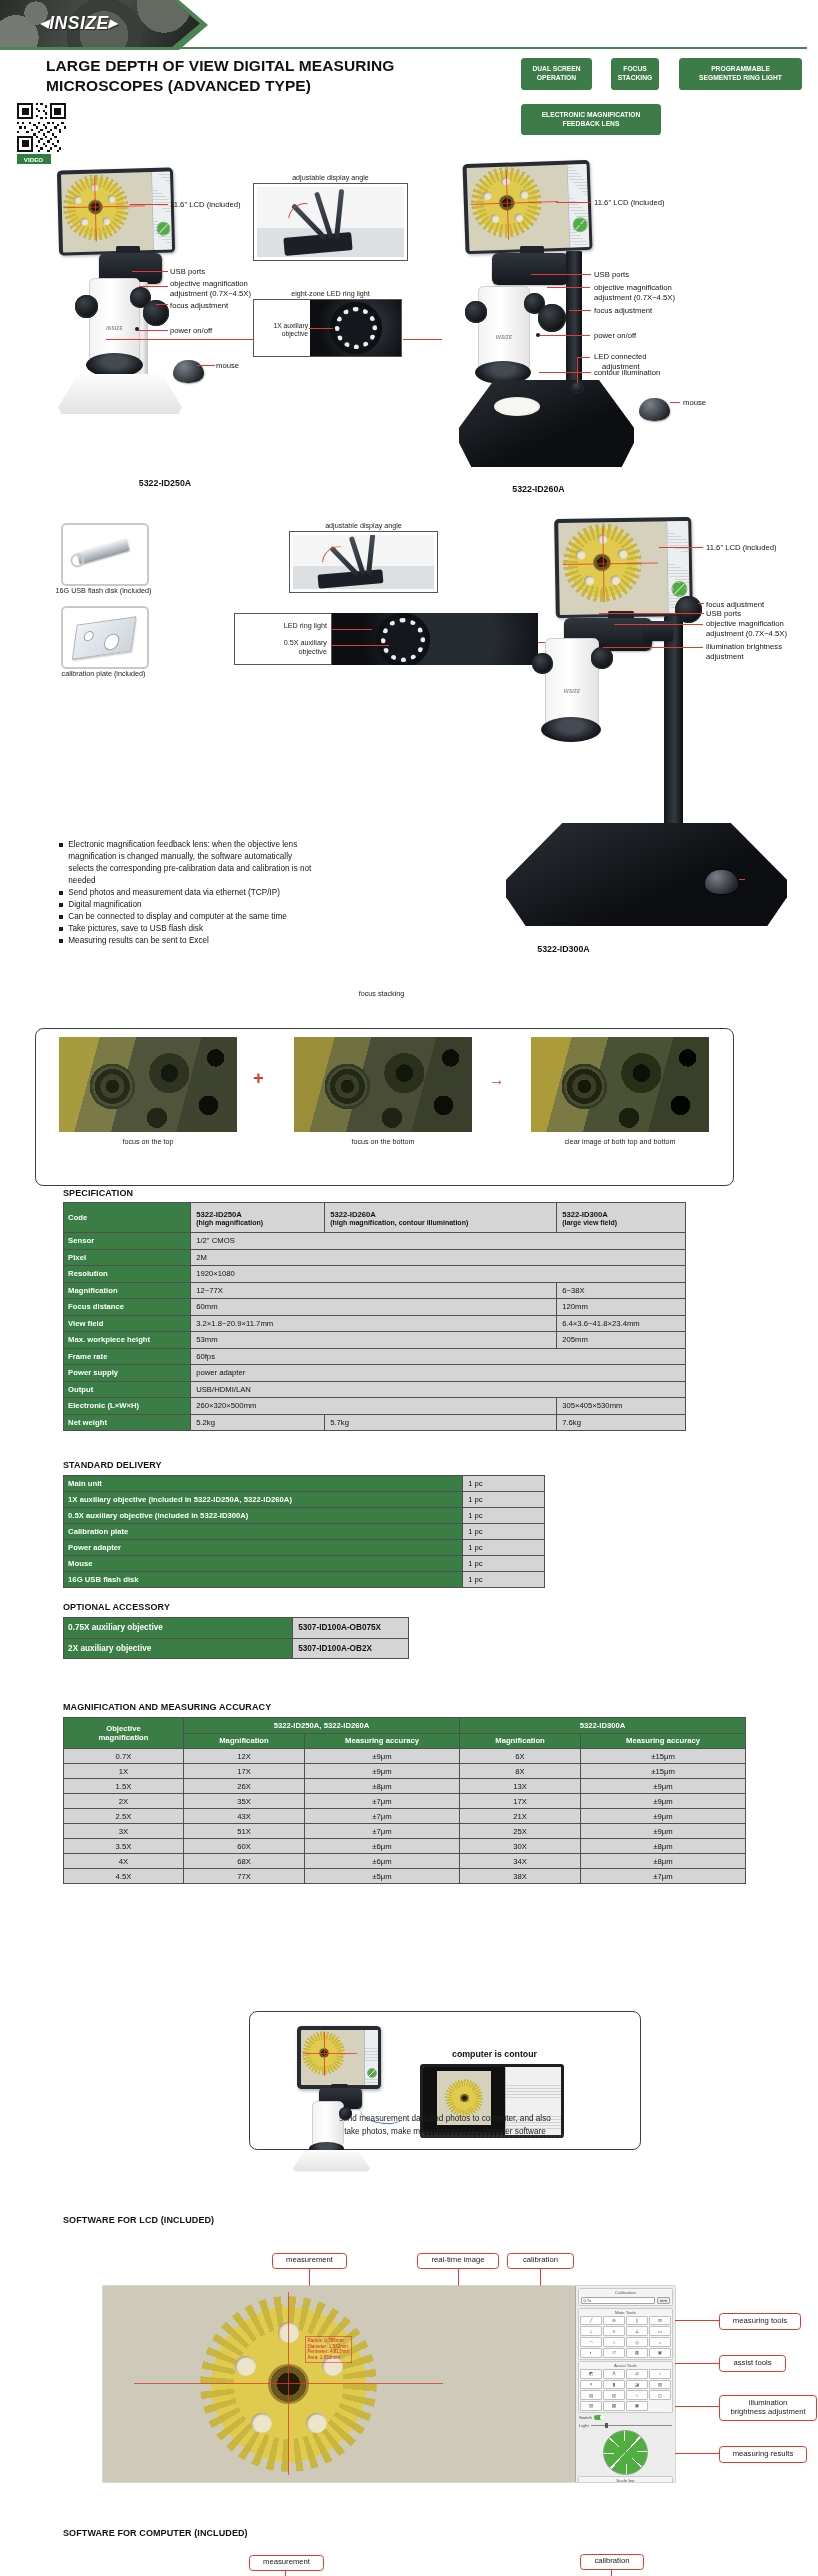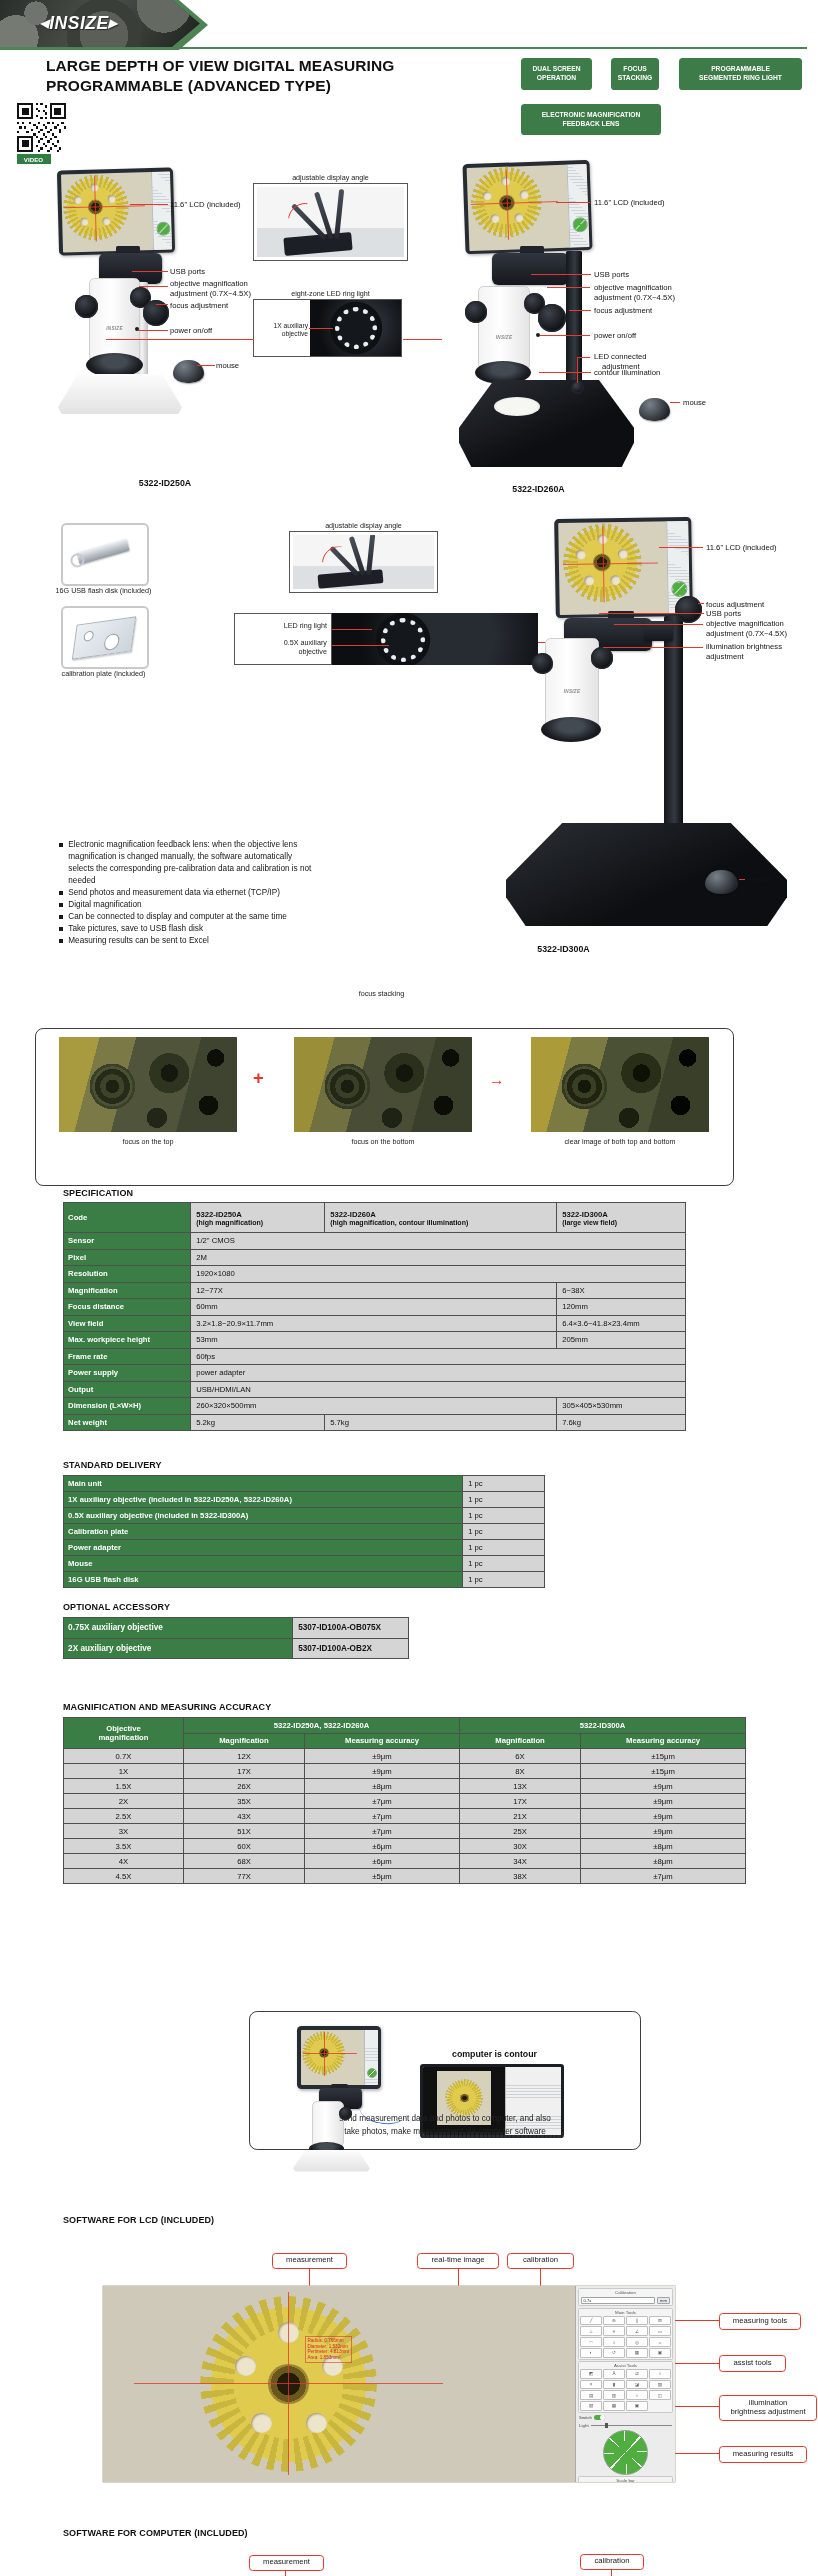--- a/index.html
+++ b/index.html
@@ -119,21 +119,21 @@
 
   <div class="banner-green"></div>
   <div class="banner-photo"></div>
   <div class="logo">
     <span class="arr">◀</span><span>INSIZE</span><span class="arr">▶</span>
   </div>
   <div class="green-rule"></div>
 
   <div class="h1" style="left:46px;top:56px;font-size:15.5px;line-height:19.6px;width:392px;white-space:normal;">
     <div>LARGE DEPTH OF VIEW DIGITAL MEASURING</div>
-    <div>PROGRAMMABLE (ADVANCED TYPE)</div>
+    <div>MICROSCOPES (ADVANCED TYPE)</div>
   </div>
 
   <div class="green-badge" style="left:521px;top:58px;width:71px;height:32px;">
     <span>DUAL SCREEN</span>
       <span>OPERATION</span>
   </div>
   <div class="green-badge" style="left:611px;top:58px;width:48px;height:32px;">
     <span>FOCUS</span>
       <span>STACKING</span>
   </div>
@@ -509,21 +509,21 @@
         </tr>
       <tr style="height:16.5px;">
           <td class="g">Power supply</td>
           <td class="v" colspan="3">power adapter</td>
         </tr>
       <tr style="height:16.5px;">
           <td class="g">Output</td>
           <td class="v" colspan="3">USB/HDMI/LAN</td>
         </tr>
       <tr style="height:16.5px;">
-          <td class="g">Dimension (L×W×H)</td>
+          <td class="g">Electronic (L×W×H)</td>
           <td class="v" colspan="2">260×320×500mm</td>
           <td class="v">305×405×530mm</td>
         </tr>
       <tr style="height:16.5px;">
           <td class="g">Net weight</td>
           <td class="v">5.2kg</td>
           <td class="v">5.7kg</td>
           <td class="v">7.6kg</td>
         </tr>
     </tbody>

